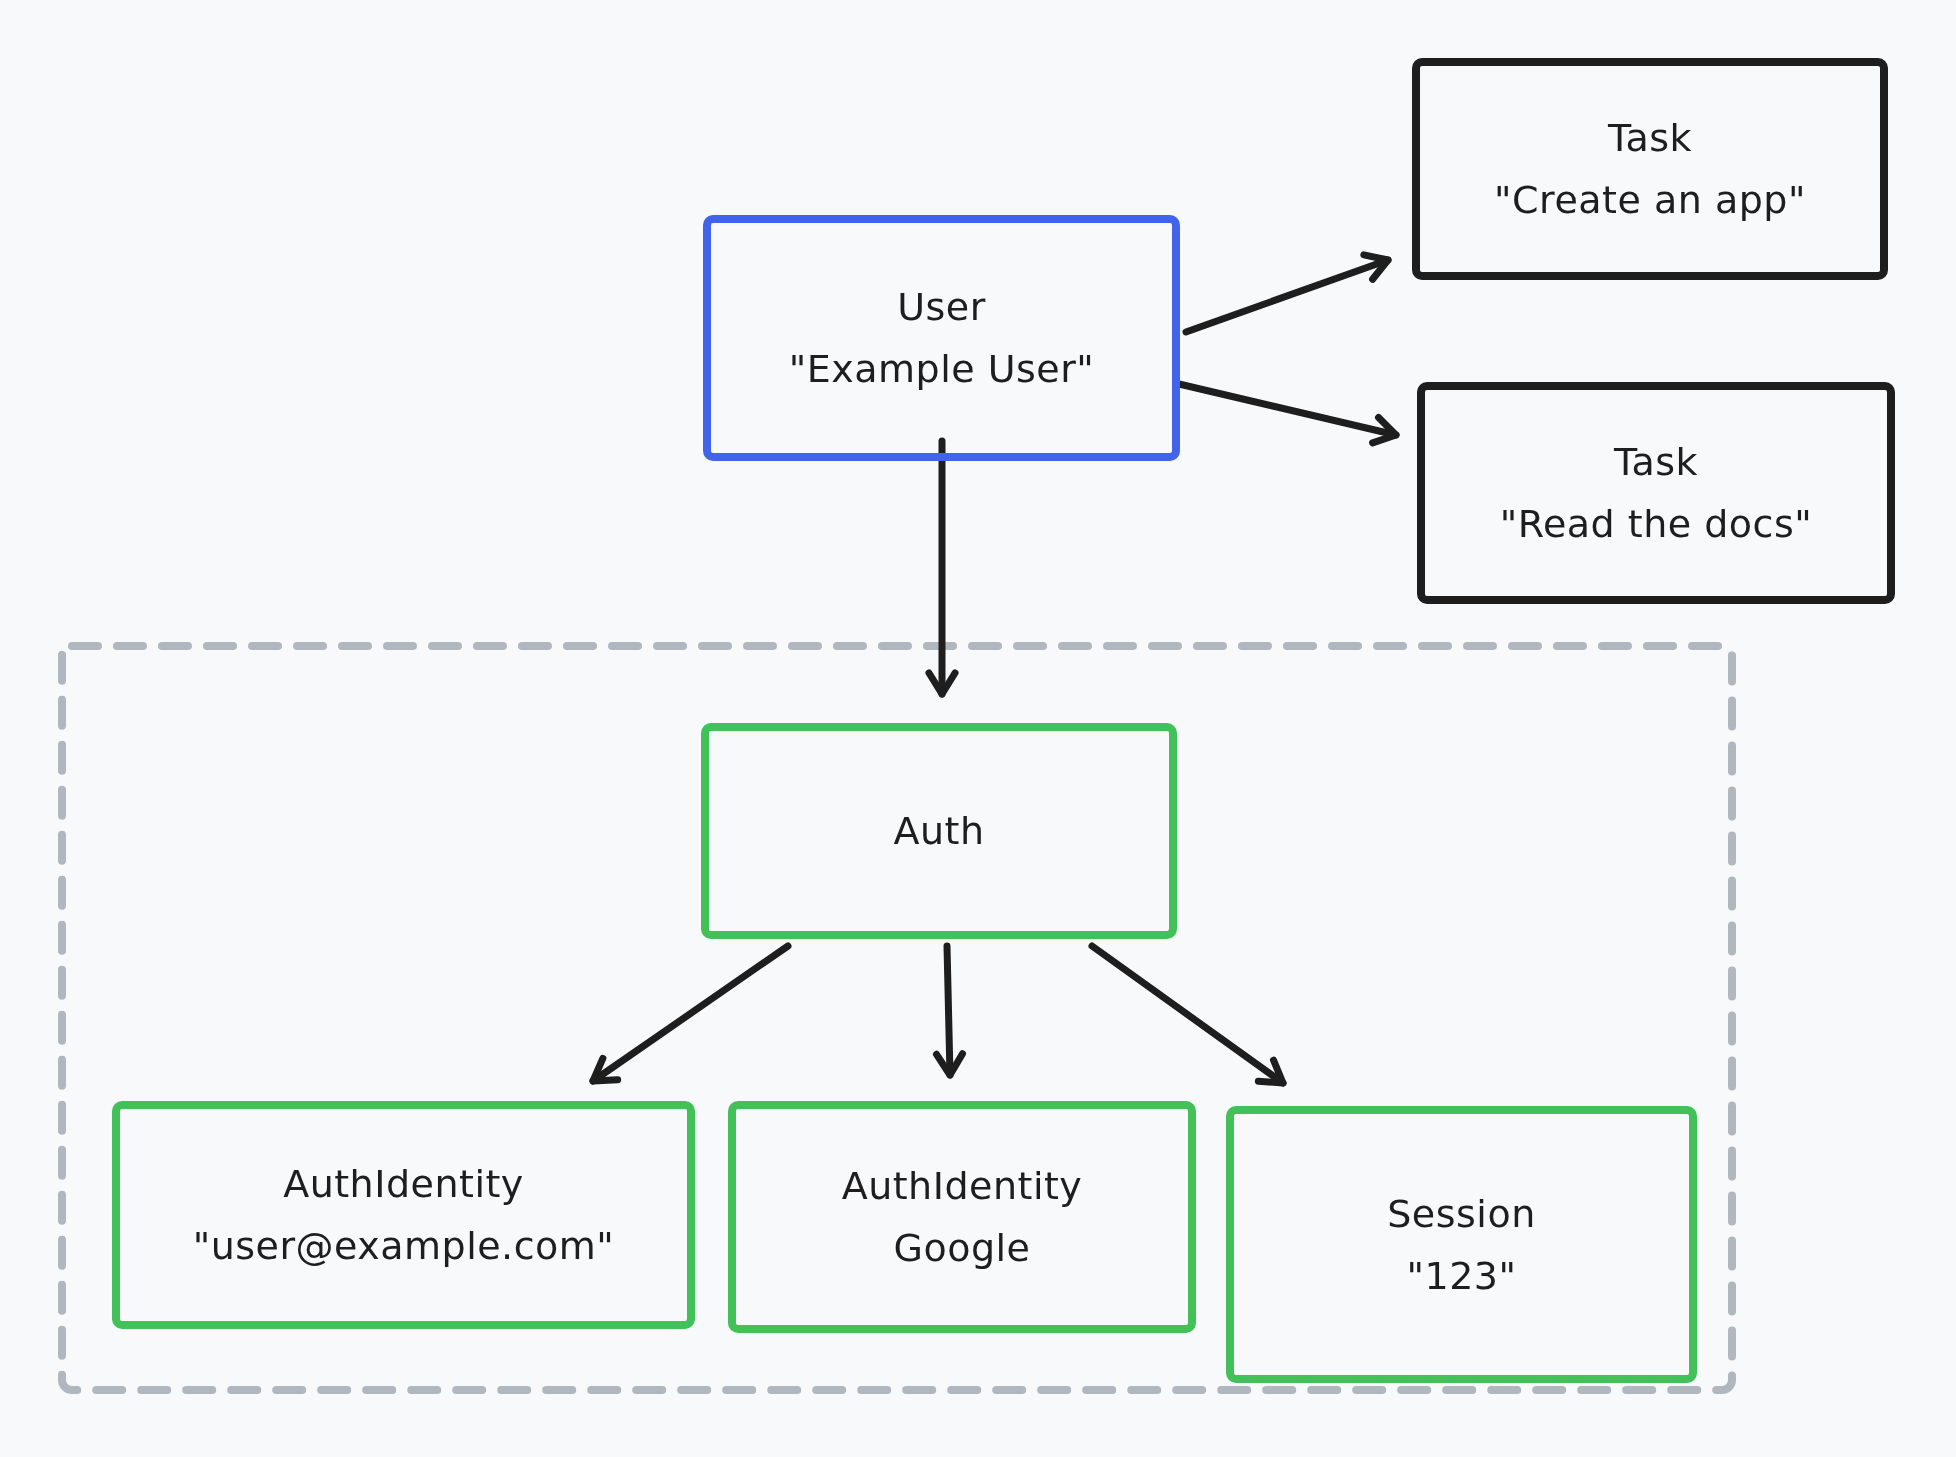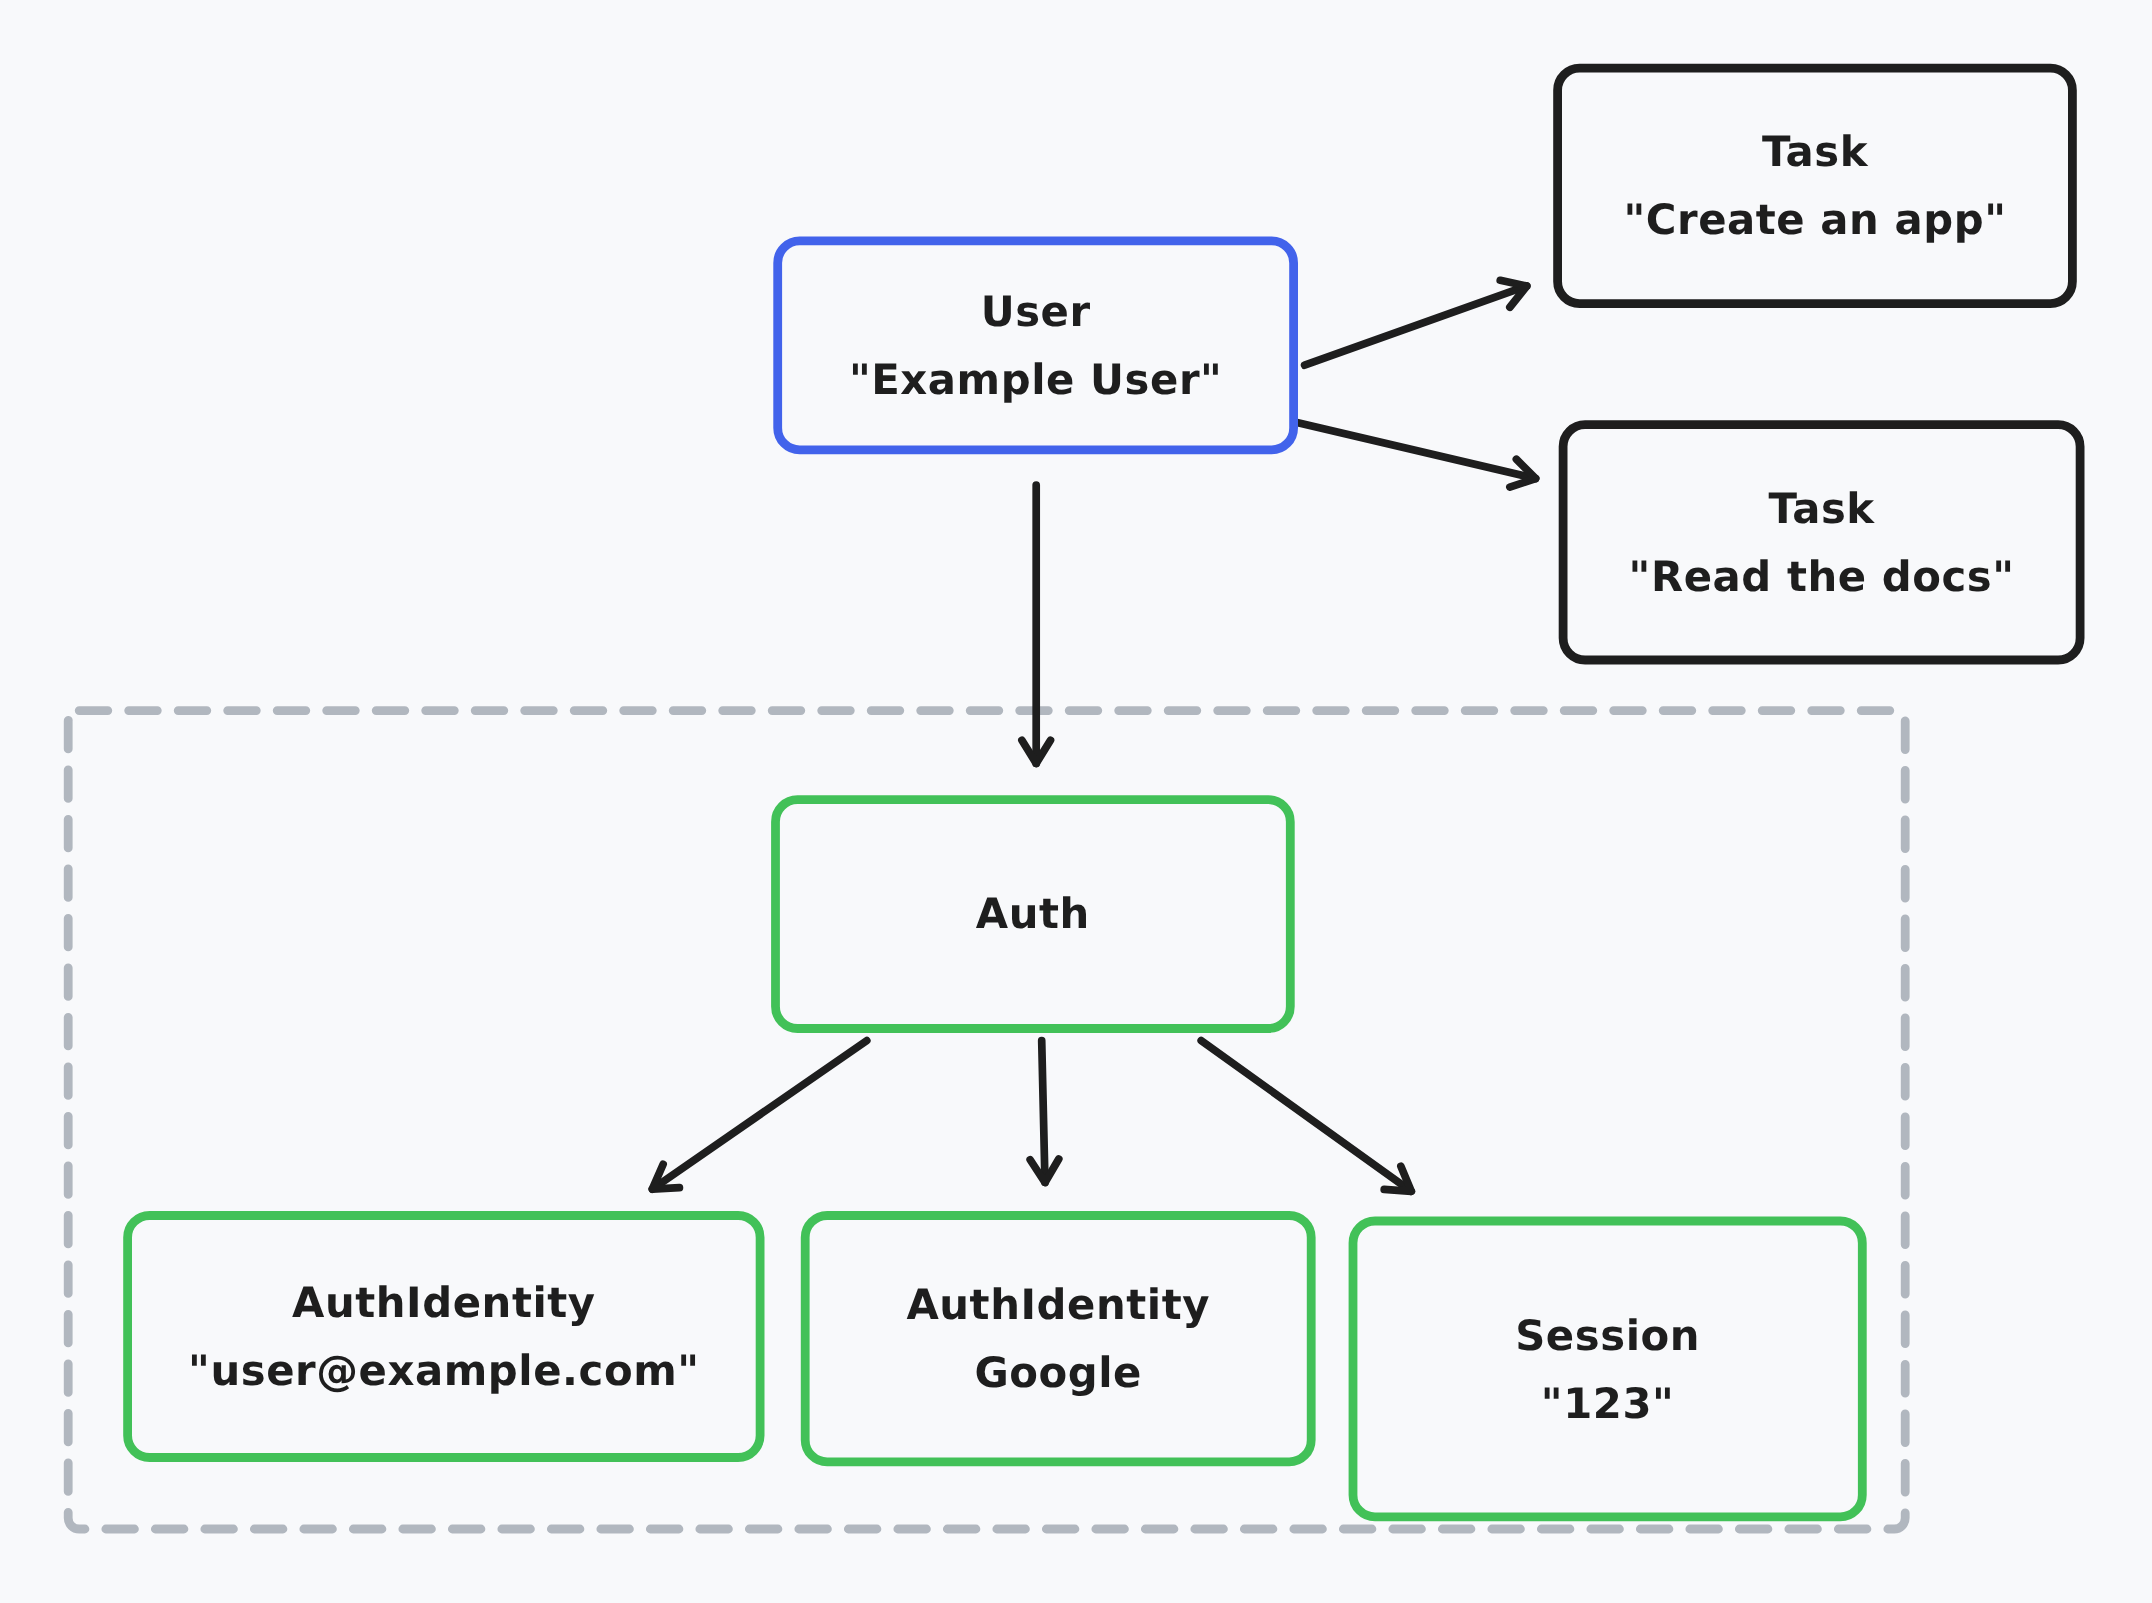--- a/index.html
+++ b/index.html
@@ -32,36 +32,36 @@
     fill: none;
     stroke: #b1b7bf;
     stroke-width: 8;
     stroke-dasharray: 26 19;
     stroke-linecap: round;
   }
   .node {
     position: absolute;
     box-sizing: border-box;
     border: 8px solid #1e1e1e;
-    border-radius: 24px;
+    border-radius: 10px;
     background: transparent;
     display: flex;
     flex-direction: column;
     align-items: center;
     justify-content: center;
     text-align: center;
     color: #1e1e1e;
     font-size: 38px;
-    font-weight: 700;
+    font-weight: 400;
     line-height: 62px;
     letter-spacing: 0.5px;
   }
   .node .line { display: block; white-space: nowrap; }
 
-  .node-user      { left: 703px;  top: 215px;  width: 477px; height: 198px; border-color: #4263eb; }
+  .node-user      { left: 703px;  top: 215px;  width: 477px; height: 246px; border-color: #4263eb; }
   .node-task-create { left: 1412px; top: 58px;  width: 476px; height: 222px; border-color: #1e1e1e; }
   .node-task-read { left: 1417px; top: 382px;  width: 478px; height: 222px; border-color: #1e1e1e; }
   .node-auth      { left: 701px;  top: 723px;  width: 476px; height: 216px; border-color: #42c158; }
   .node-identity-email  { left: 112px;  top: 1101px; width: 583px; height: 228px; border-color: #42c158; }
   .node-identity-google { left: 728px;  top: 1101px; width: 468px; height: 232px; border-color: #42c158; }
   .node-session   { left: 1226px; top: 1106px; width: 471px; height: 277px; border-color: #42c158; }
 </style>
 </head>
 <body>
 

